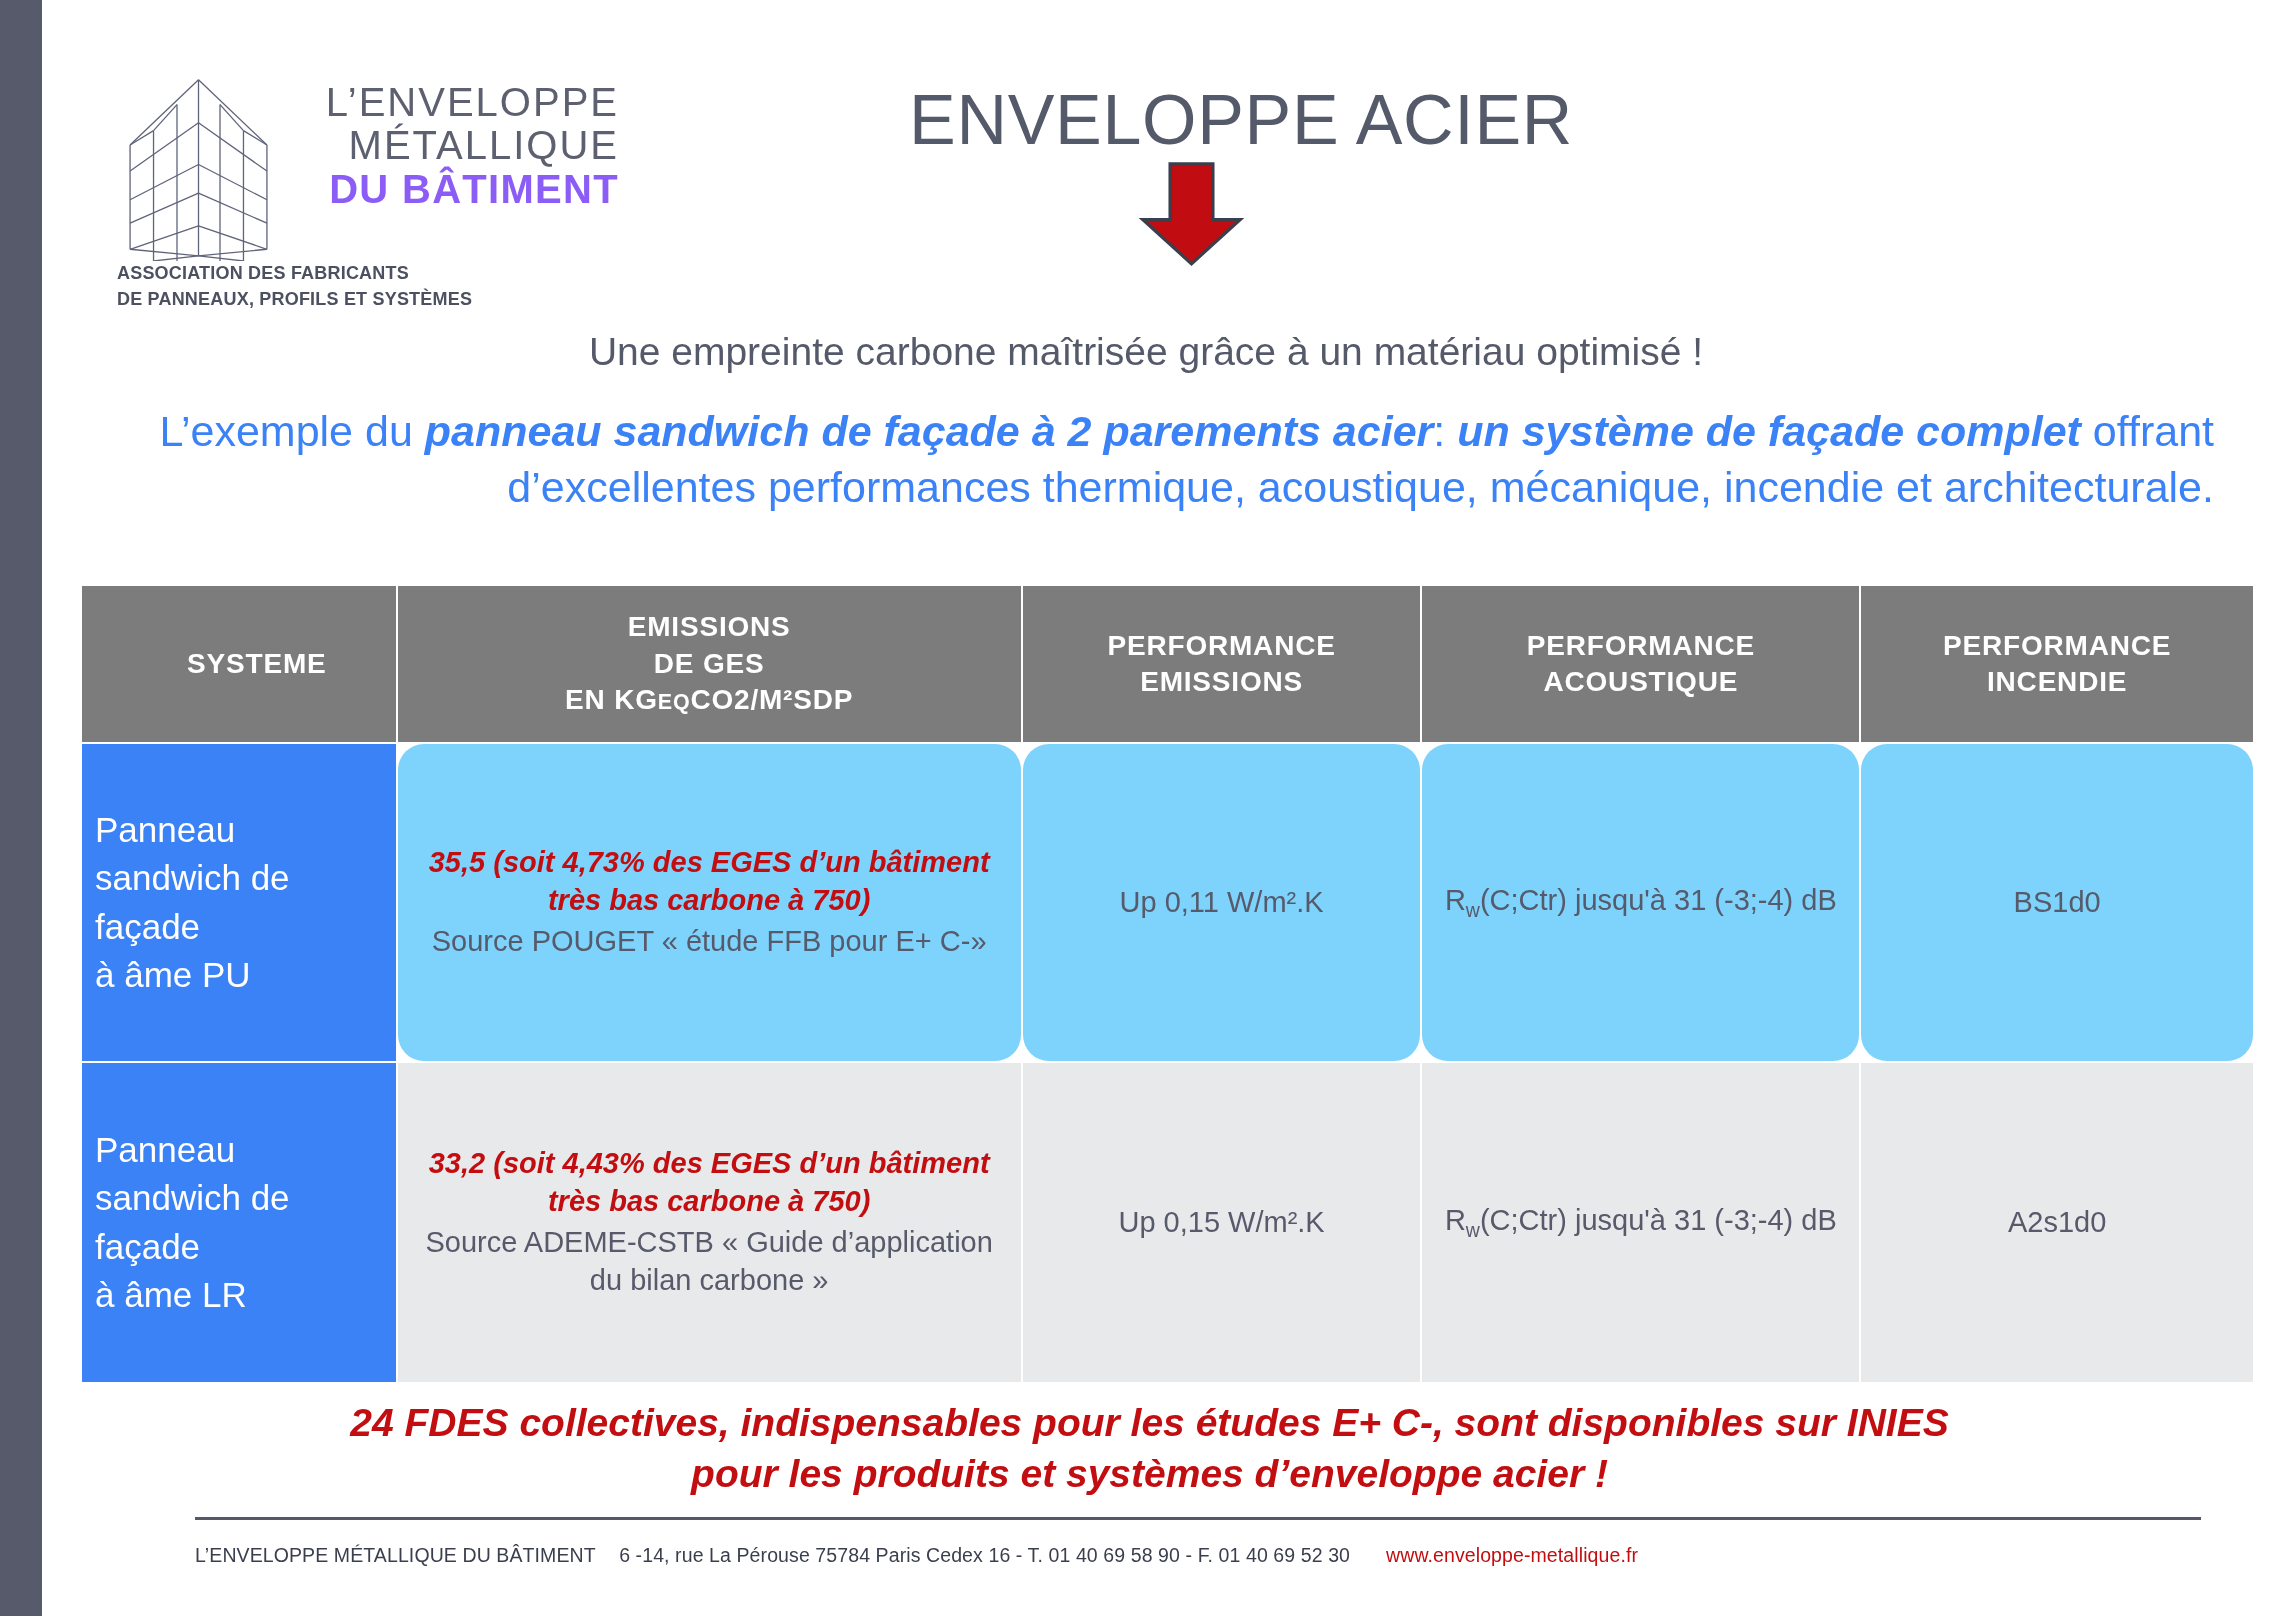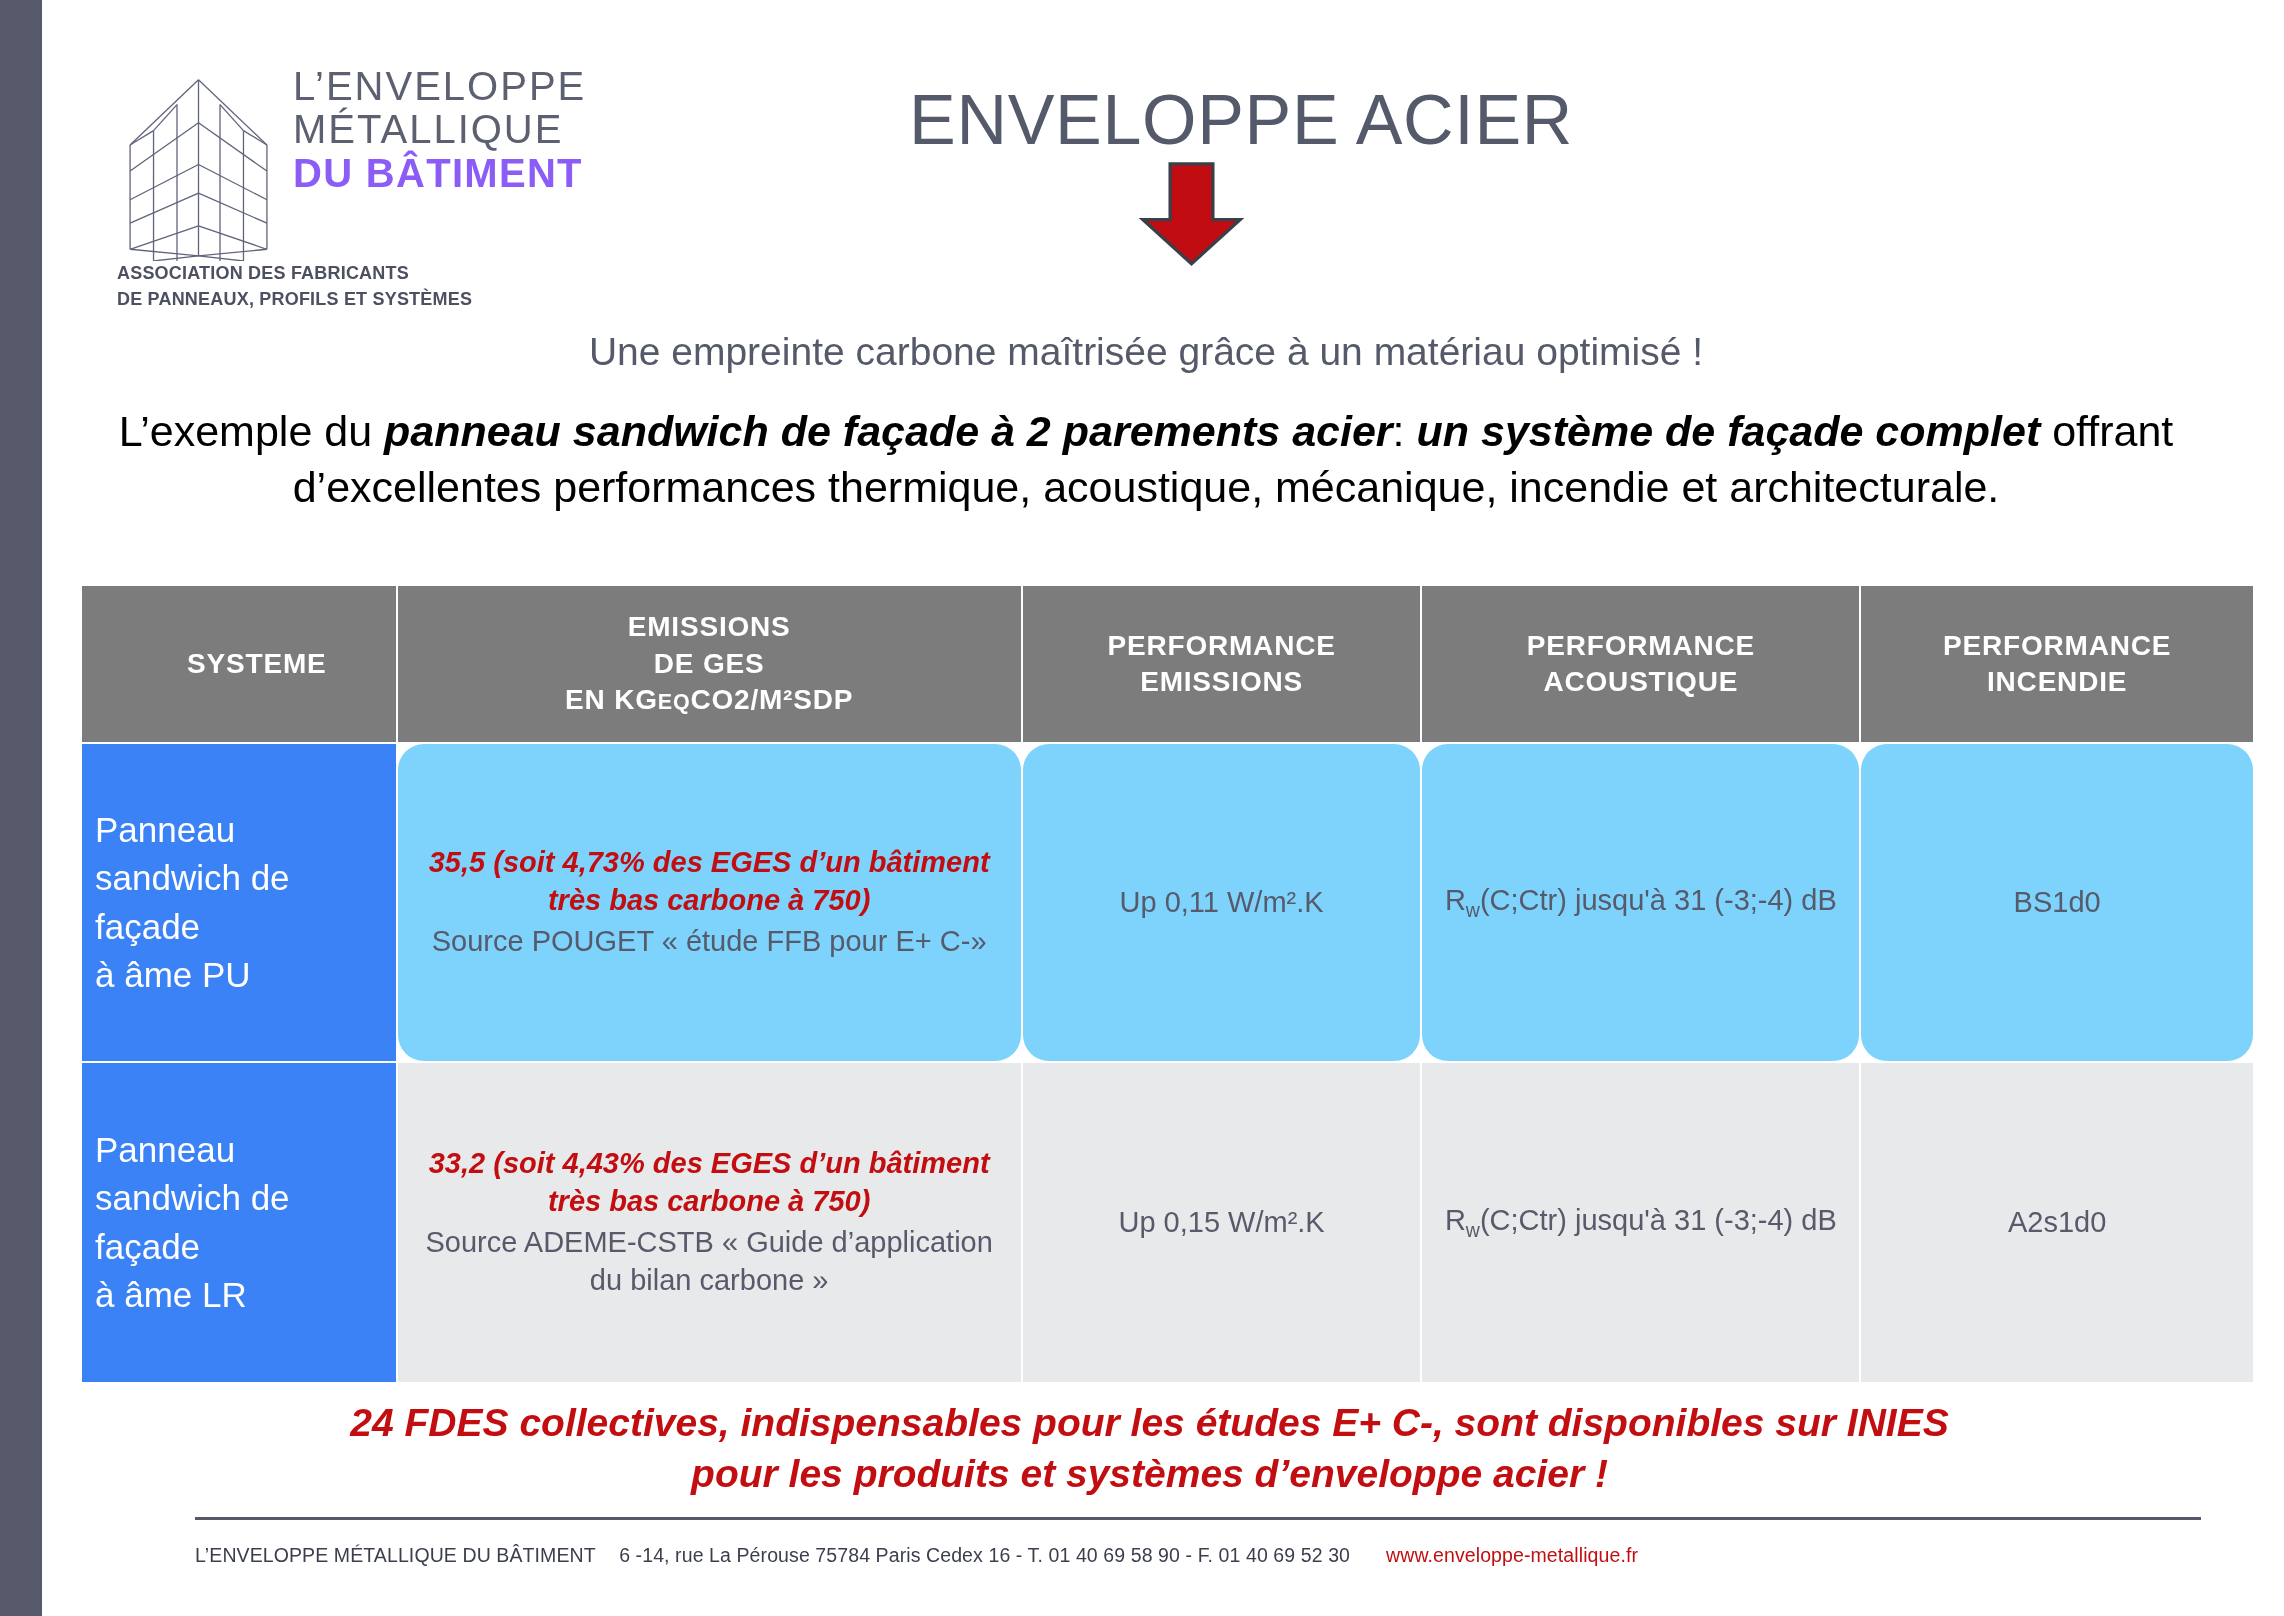--- a/index.html
+++ b/index.html
@@ -29,22 +29,23 @@
     left: 117px; top: 65px;
     width: 508px; height: 261px;
   }
   #logo-mark {
     position: absolute;
     left: 0; top: 6.5px;
     width: 163px; height: 189px;
   }
   #logo-words {
     position: absolute;
-    left: 176px; top: 0px;
+    left: 176px; top: 16px;
     width: 326px;
+    text-align: right;
   }
   .logo-line1, .logo-line2 {
     color: #5c6070;
     font-size: 40px;
     letter-spacing: 2px;
     line-height: 1.08;
     font-weight: 400;
     white-space: nowrap;
   }
   .logo-line3 {
@@ -90,23 +91,23 @@
     text-align: center;
     font-size: 39px;
     color: #555a6a;
     font-weight: 400;
     line-height: 1.18;
   }
   #intro-2 {
     position: absolute;
     left: 78px; top: 404px;
     width: 2136px;
-    text-align: center;
+    text-align: right;
     font-size: 43px;
-    color: #000000;
+    color: #3b82f6;
     font-weight: 400;
     line-height: 1.30;
   }
   #intro-2 .bi { font-weight: 700; font-style: italic; }
 
   
   #perf-table {
     position: absolute;
     left: 80px; top: 584px;
     width: 2175px;

